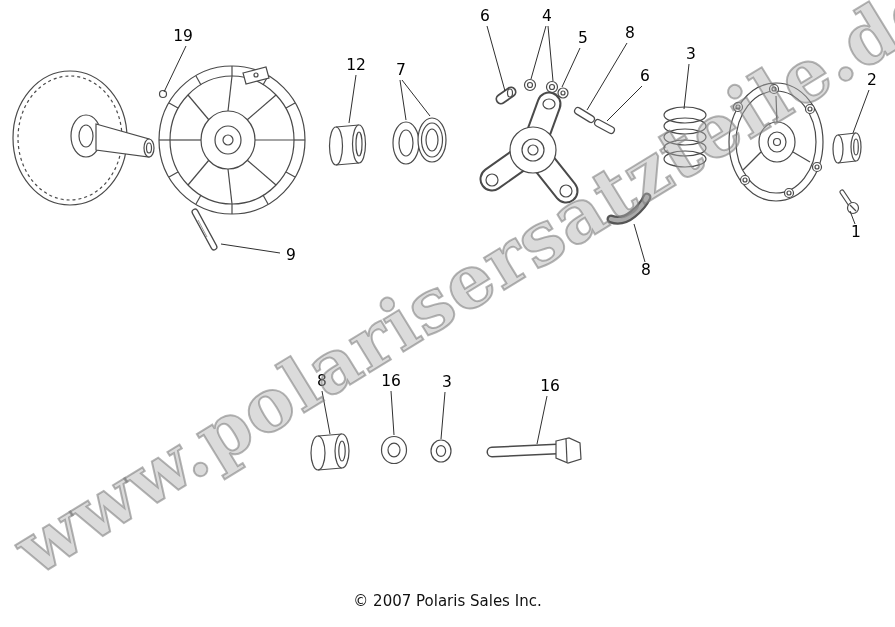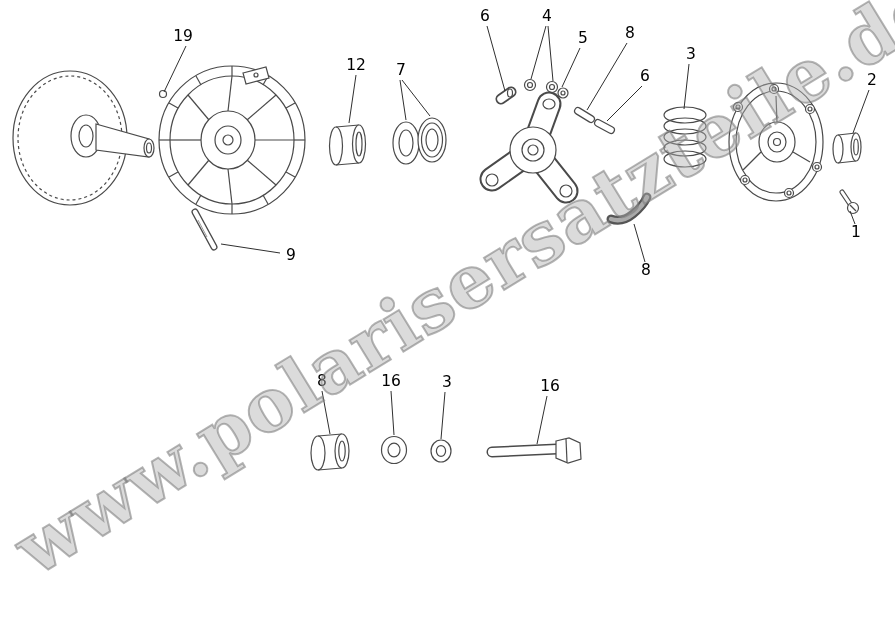--- a/index.html
+++ b/index.html
@@ -247,14 +247,15 @@
   <span class="callout" style="left:291px;top:256px">9</span>
   <span class="callout" style="left:646px;top:271px">8</span>
   <span class="callout" style="left:856px;top:233px">1</span>
   <span class="callout" style="left:322px;top:382px">8</span>
   <span class="callout" style="left:391px;top:382px">16</span>
   <span class="callout" style="left:447px;top:383px">3</span>
   <span class="callout" style="left:550px;top:387px">16</span>
 
   <div class="watermark">www.polarisersatzteile.de</div>
 
+  <div class="copyright">© 2007 Polaris Sales Inc.</div>
 
 </div>
 
 </body></html>

